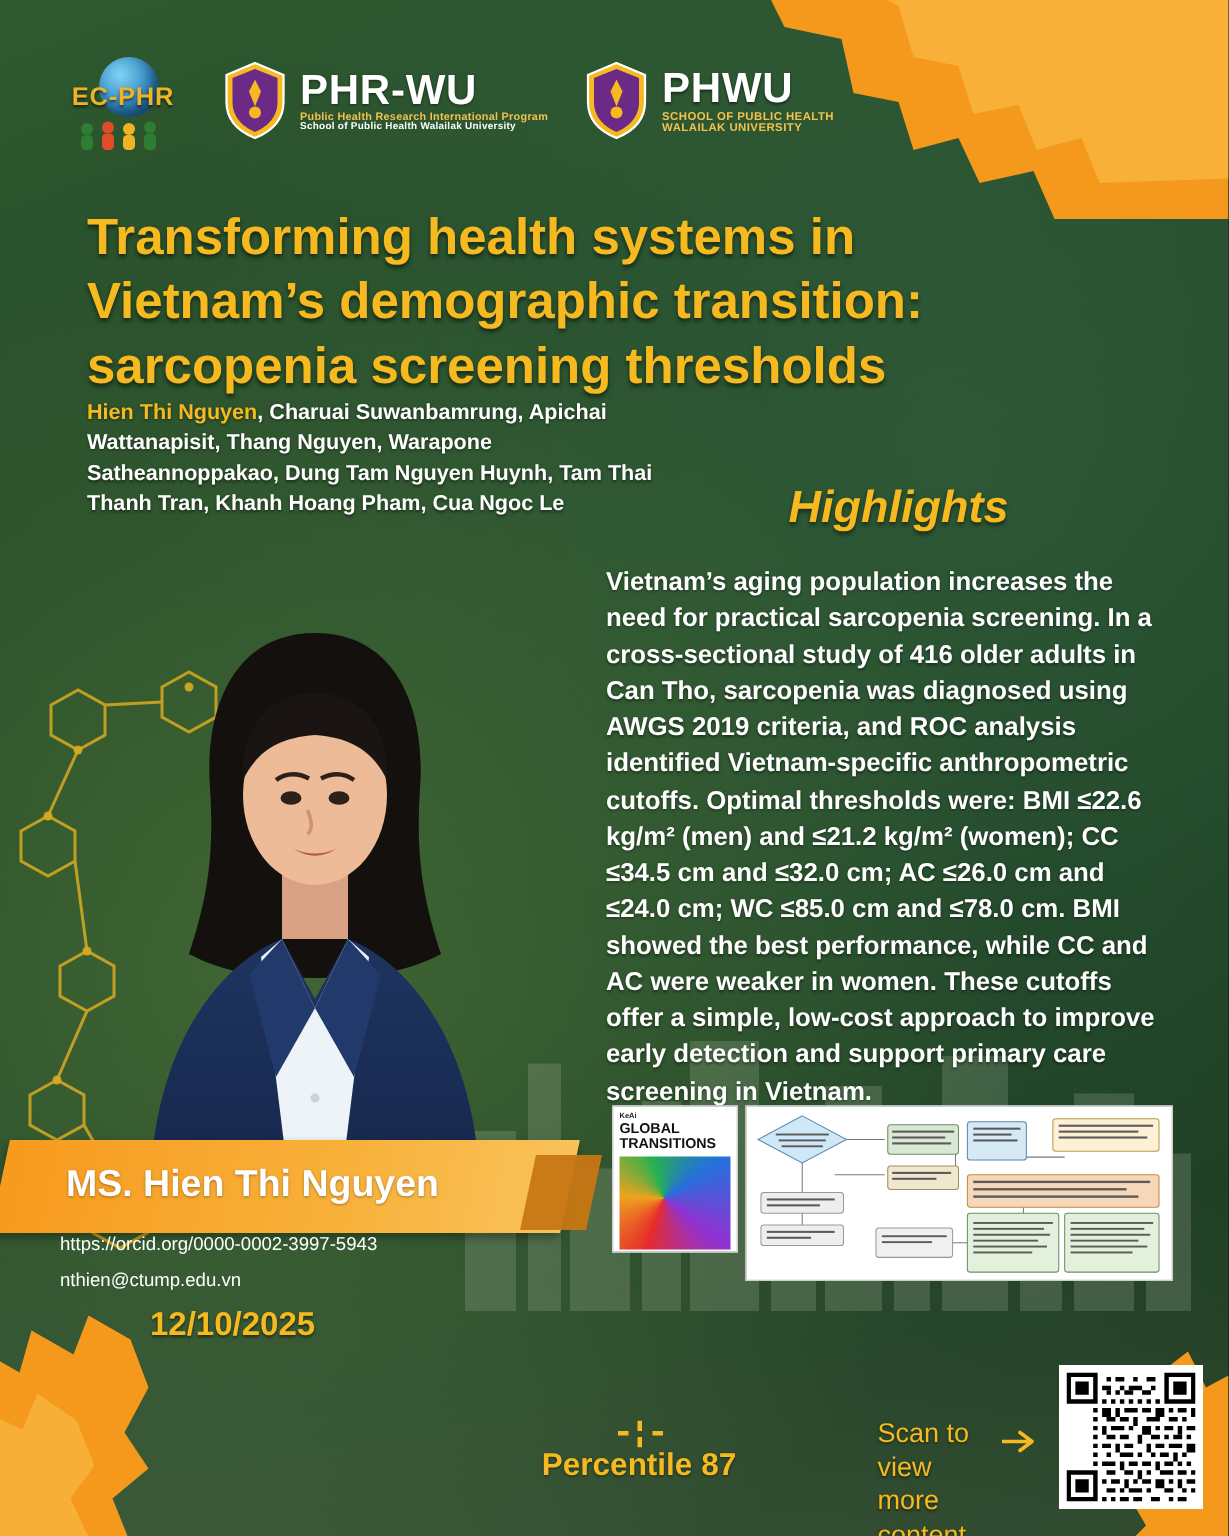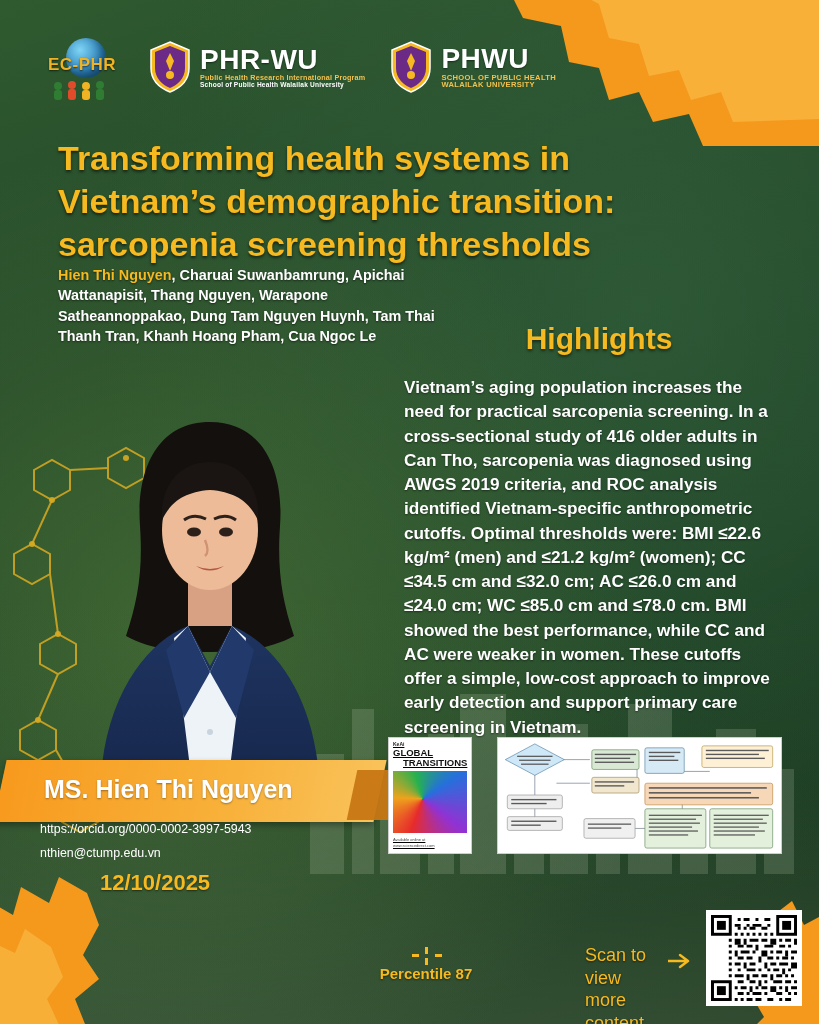--- a/index.html
+++ b/index.html
@@ -95,20 +95,21 @@
     font-size: 14.4px; font-weight: 700; color: #ffffff; line-height: 1.42;
     text-shadow: 0 1px 2px rgba(0,0,0,.5);
   }
   .authors .lead { color: #f6b91f; margin-top: 44px; }
 
   
   .highlights-title {
     position: absolute; left: 404px; top: 322px; width: 390px;
     text-align: center; font-size: 30px; font-weight: 800; color: #f6b91f;
     text-shadow: 0 2px 3px rgba(0,0,0,.5);
+    font-style: italic;
   }
   .highlights-body {
     position: absolute; left: 404px; top: 375px; width: 372px;
     font-size: 17.2px; font-weight: 700; line-height: 1.41; color: #ffffff;
     text-shadow: 0 1px 2px rgba(0,0,0,.45);
   }
 
   
   .portrait { position: absolute; left: 60px; top: 400px; width: 300px; height: 400px; }
 
@@ -133,26 +134,26 @@
     color: #ffffff; font-size: 12.4px; line-height: 1.9;
   }
   .date {
     position: absolute; left: 100px; top: 870px;
     font-size: 22px; font-weight: 800; color: #f6b91f;
     text-shadow: 0 1px 2px rgba(0,0,0,.5);
   }
 
   
   .fig-journal {
-    position: absolute; left: 388px; top: 737px; width: 84px; height: 117px;
-    background: #ffffff; border: 1px solid #cfcfcf; overflow: hidden; text-decoration: underline;
+    position: absolute; left: 408px; top: 737px; width: 84px; height: 98px;
+    background: #ffffff; border: 1px solid #cfcfcf; overflow: hidden;
   }
   .fig-journal .jhead { font-size: 5px; color: #222; padding: 3px 4px 0; font-weight:700;}
   .fig-journal .jt1 { font-size: 9.5px; font-weight: 800; color: #111; padding: 1px 4px 0; line-height:1;}
-  .fig-journal .jt2 { font-size: 9.5px; font-weight: 800; color: #111; padding: 0 14px 2px; line-height:1;}
+  .fig-journal .jt2 { font-size: 9.5px; font-weight: 800; color: #111; padding: 0 4px 2px; line-height:1;}
   .fig-journal .jimg {
     margin: 2px 4px; height: 62px;
     background:
       conic-gradient(from 200deg at 40% 45%, #d92f2f, #e8a32a, #2fae55, #2b6fd1, #8b35c7, #d92f2f);
     filter: saturate(1.1);
   }
   .fig-journal .jfoot { font-size: 4px; color: #444; padding: 2px 4px; line-height: 1.5;}
 
   .fig-flow {
     position: absolute; left: 497px; top: 737px; width: 285px; height: 117px;
@@ -160,21 +161,21 @@
   }
 
   
   .q1 {
     position: absolute; left: 382px; top: 895px; width: 90px; text-align: center;
     font-size: 33px; font-weight: 700; color: #ffffff;
     text-shadow: 0 1px 3px rgba(0,0,0,.5);
   }
   .pct {
     position: absolute; left: 326px; top: 965px; width: 200px; text-align: center;
-    font-size: 15px; font-weight: 800; color: #f6b91f;
+    font-size: 21px; font-weight: 800; color: #f6b91f;
     text-shadow: 0 1px 2px rgba(0,0,0,.5);
   }
   .q-marks { position:absolute; left: 412px; top: 947px; width: 30px; height: 18px; }
   .scan-text {
     position: absolute; left: 566px; top: 944px; width: 96px;
     font-size: 18px; font-weight: 400; color: #f6b91f; line-height: 1.25;
     text-shadow: 0 1px 2px rgba(0,0,0,.5);
     margin-left: 19px;
   }
   .scan-arrow { position: absolute; left: 668px; top: 952px; width: 28px; height: 18px; color: #f6b91f;}

